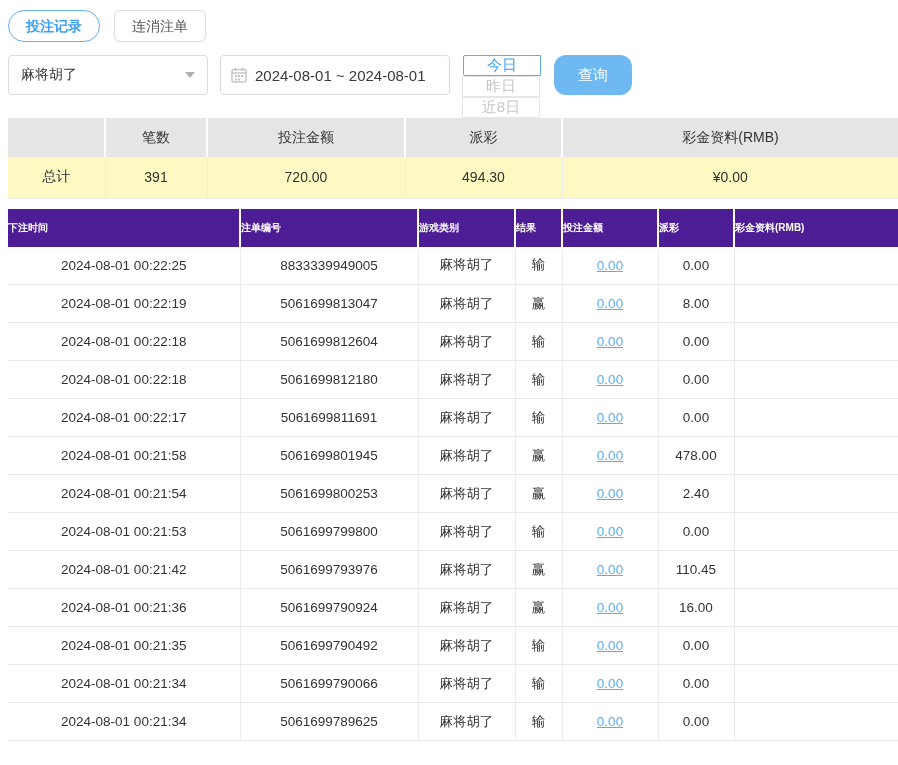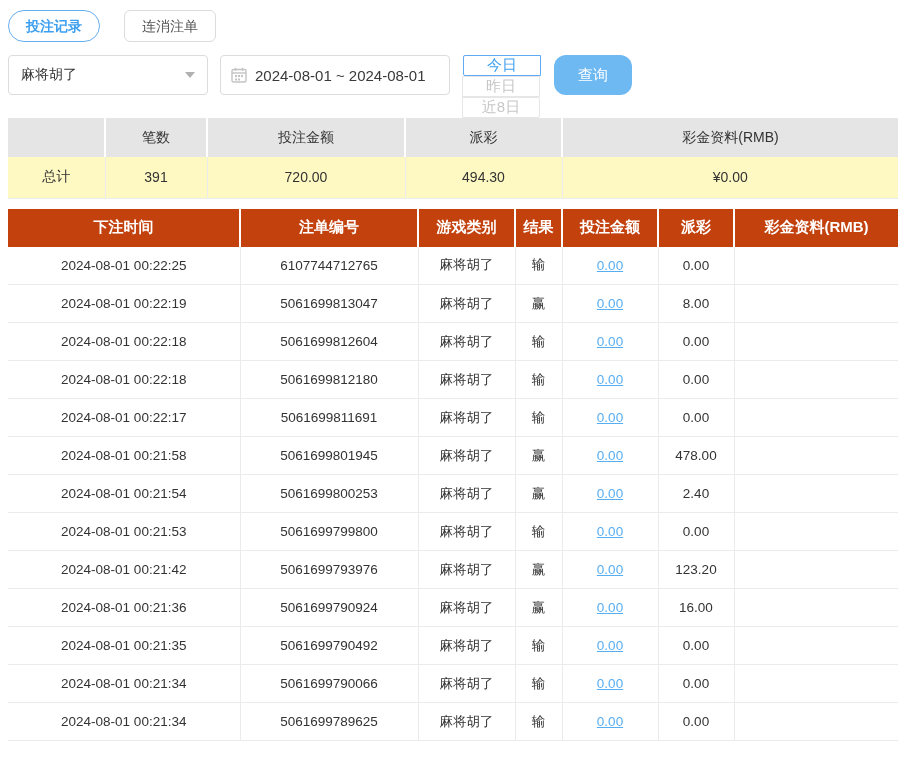--- a/index.html
+++ b/index.html
@@ -6,21 +6,21 @@
   html, body {
     width: 898px; height: 765px;
     background: #fff;
     overflow: hidden;
     font-family: "Liberation Sans", "DejaVu Sans", sans-serif;
     color: #333;
   }
   .page { padding: 10px 0 0 8px; width: 898px; }
 
   
-  .tabs-row { display: flex; gap: 24px; height: 32px; margin-bottom: 13px; }
+  .tabs-row { display: flex; gap: 14px; height: 32px; margin-bottom: 13px; }
   .tab {
     background: #fff;
     border: 1px solid #dcdcdc;
     border-radius: 6px;
     color: #555;
     font-size: 14px;
     padding: 0 17px;
     height: 32px;
     line-height: 30px;
     cursor: pointer;
@@ -110,27 +110,27 @@
     color: #333;
     border-right: 1px solid #ececec;
     border-bottom: 1px solid #ececec;
     background: #fef9c3;
   }
   .summary-table td:last-child { border-right: none; }
 
   
   .main-table { font-size: 14px; }
   .main-table th {
-    background: #c2410c;
+    background: #4c1d95;
     color: #fff;
     font-weight: bold;
-    font-size: 15px;
+    font-size: 10px;
     height: 38px;
     border-right: 2px solid #fff;
-    text-align: center;
+    text-align: left;
   }
   .main-table th:last-child { border-right: none; }
   .main-table td {
     height: 38px;
     text-align: center;
     color: #333;
     font-size: 13.5px;
     background: #fff;
     border-right: 1px solid #ebebeb;
     border-bottom: 1px solid #ebebeb;
@@ -233,21 +233,21 @@
         <th>游戏类别</th>
         <th>结果</th>
         <th>投注金额</th>
         <th>派彩</th>
         <th>彩金资料(RMB)</th>
       </tr>
     </thead>
     <tbody>
         <tr>
           <td>2024-08-01 00:22:25</td>
-          <td>6107744712765</td>
+          <td>8833339949005</td>
           <td>麻将胡了</td>
           <td>输</td>
           <td><a class="amount-link">0.00</a></td>
           <td>0.00</td>
           <td></td>
         </tr>
         <tr>
           <td>2024-08-01 00:22:19</td>
           <td>5061699813047</td>
           <td>麻将胡了</td>
@@ -309,21 +309,21 @@
           <td><a class="amount-link">0.00</a></td>
           <td>0.00</td>
           <td></td>
         </tr>
         <tr>
           <td>2024-08-01 00:21:42</td>
           <td>5061699793976</td>
           <td>麻将胡了</td>
           <td>赢</td>
           <td><a class="amount-link">0.00</a></td>
-          <td>123.20</td>
+          <td>110.45</td>
           <td></td>
         </tr>
         <tr>
           <td>2024-08-01 00:21:36</td>
           <td>5061699790924</td>
           <td>麻将胡了</td>
           <td>赢</td>
           <td><a class="amount-link">0.00</a></td>
           <td>16.00</td>
           <td></td>

